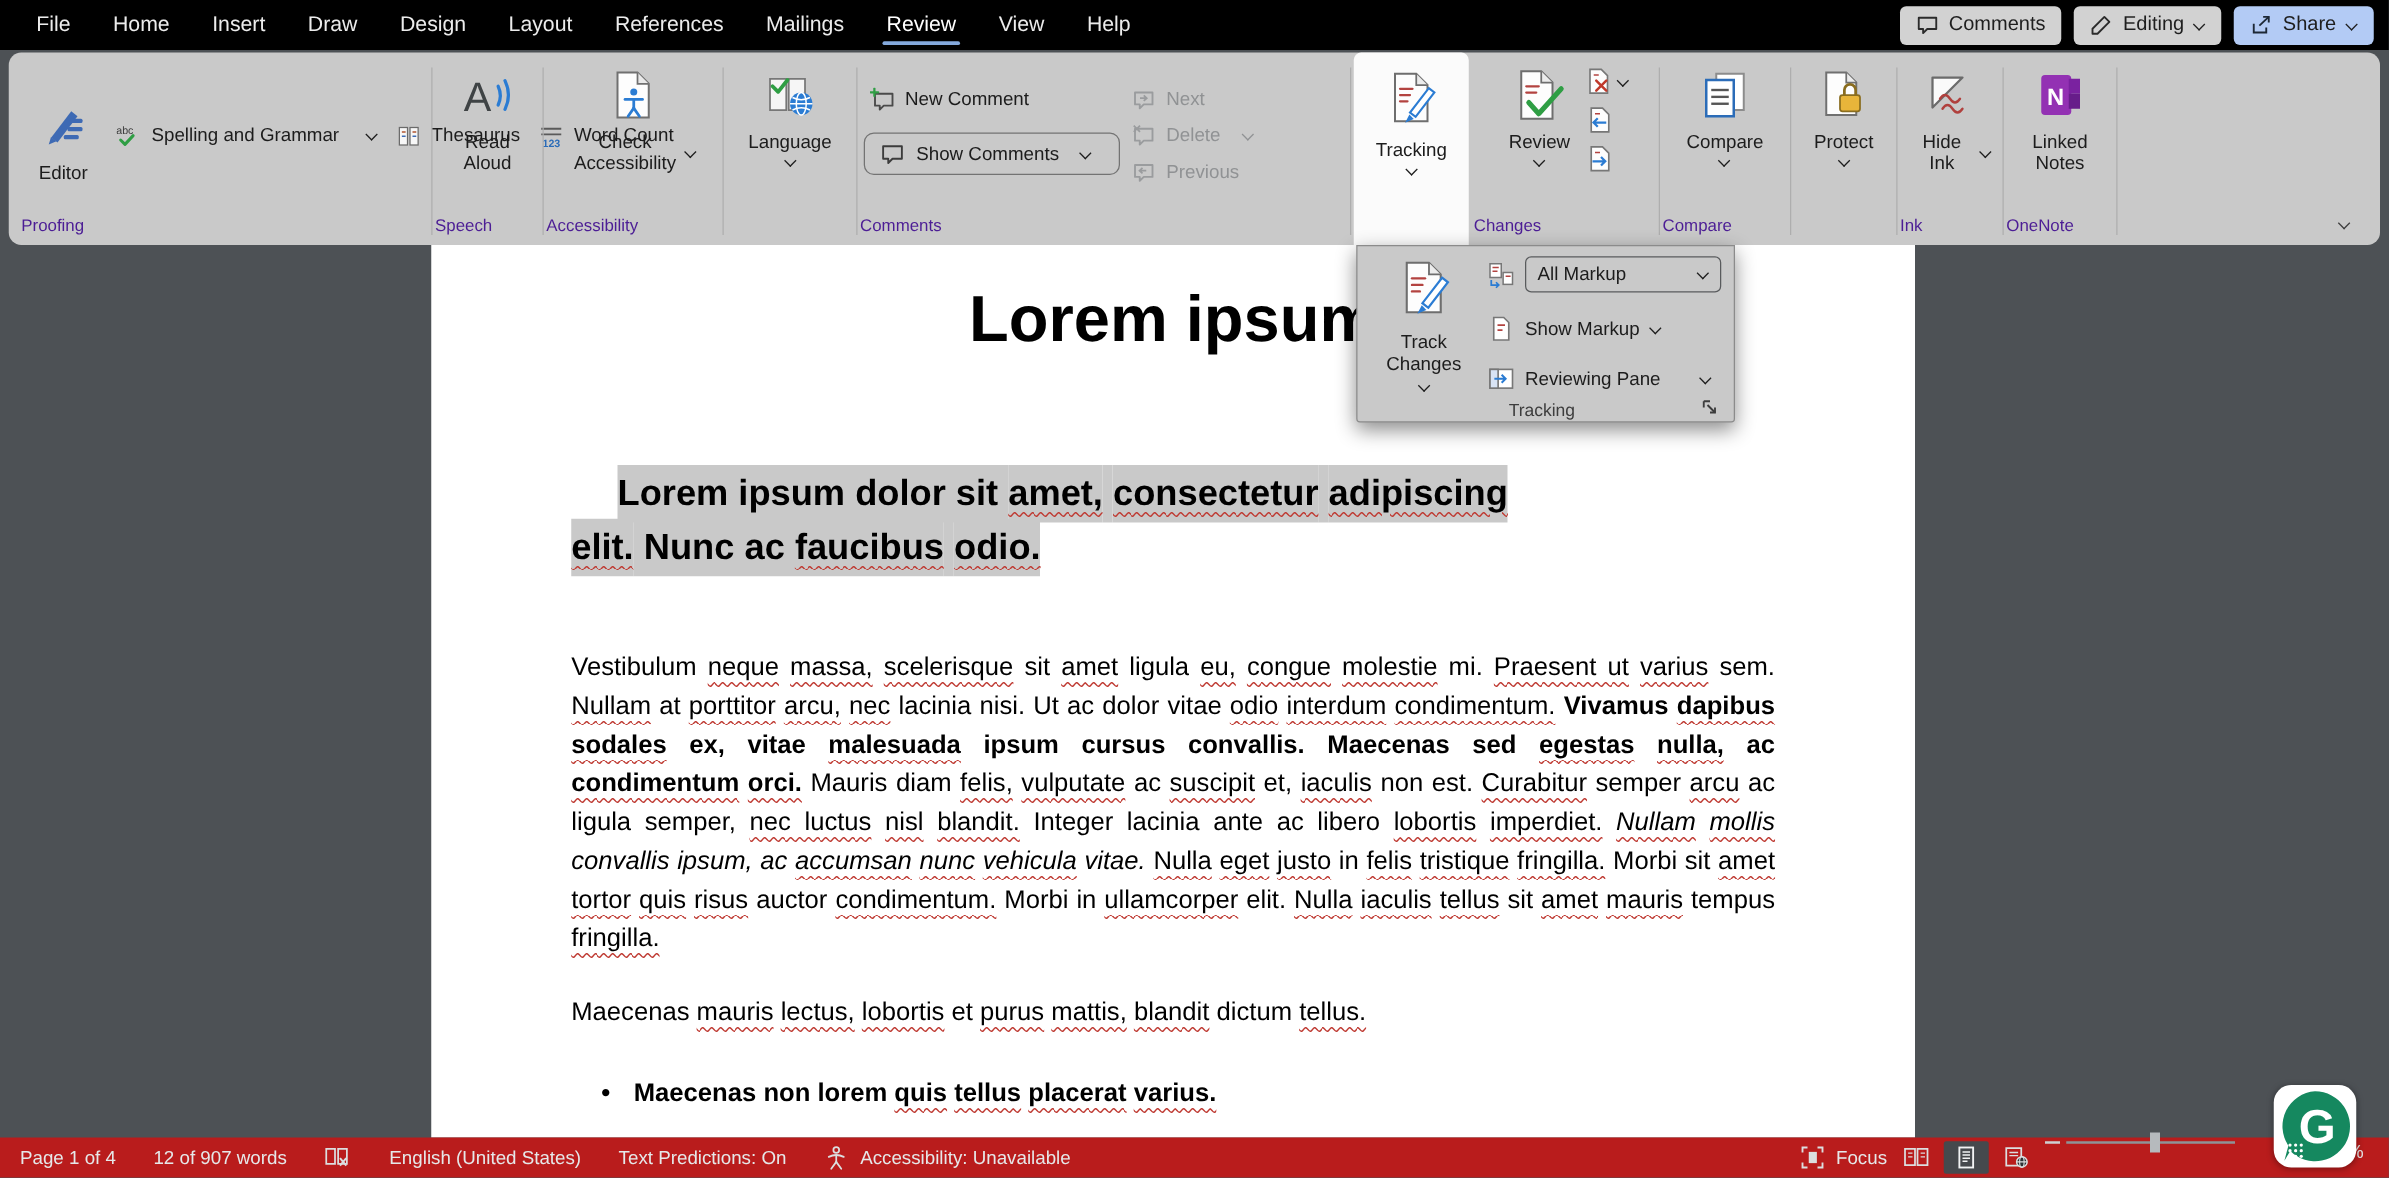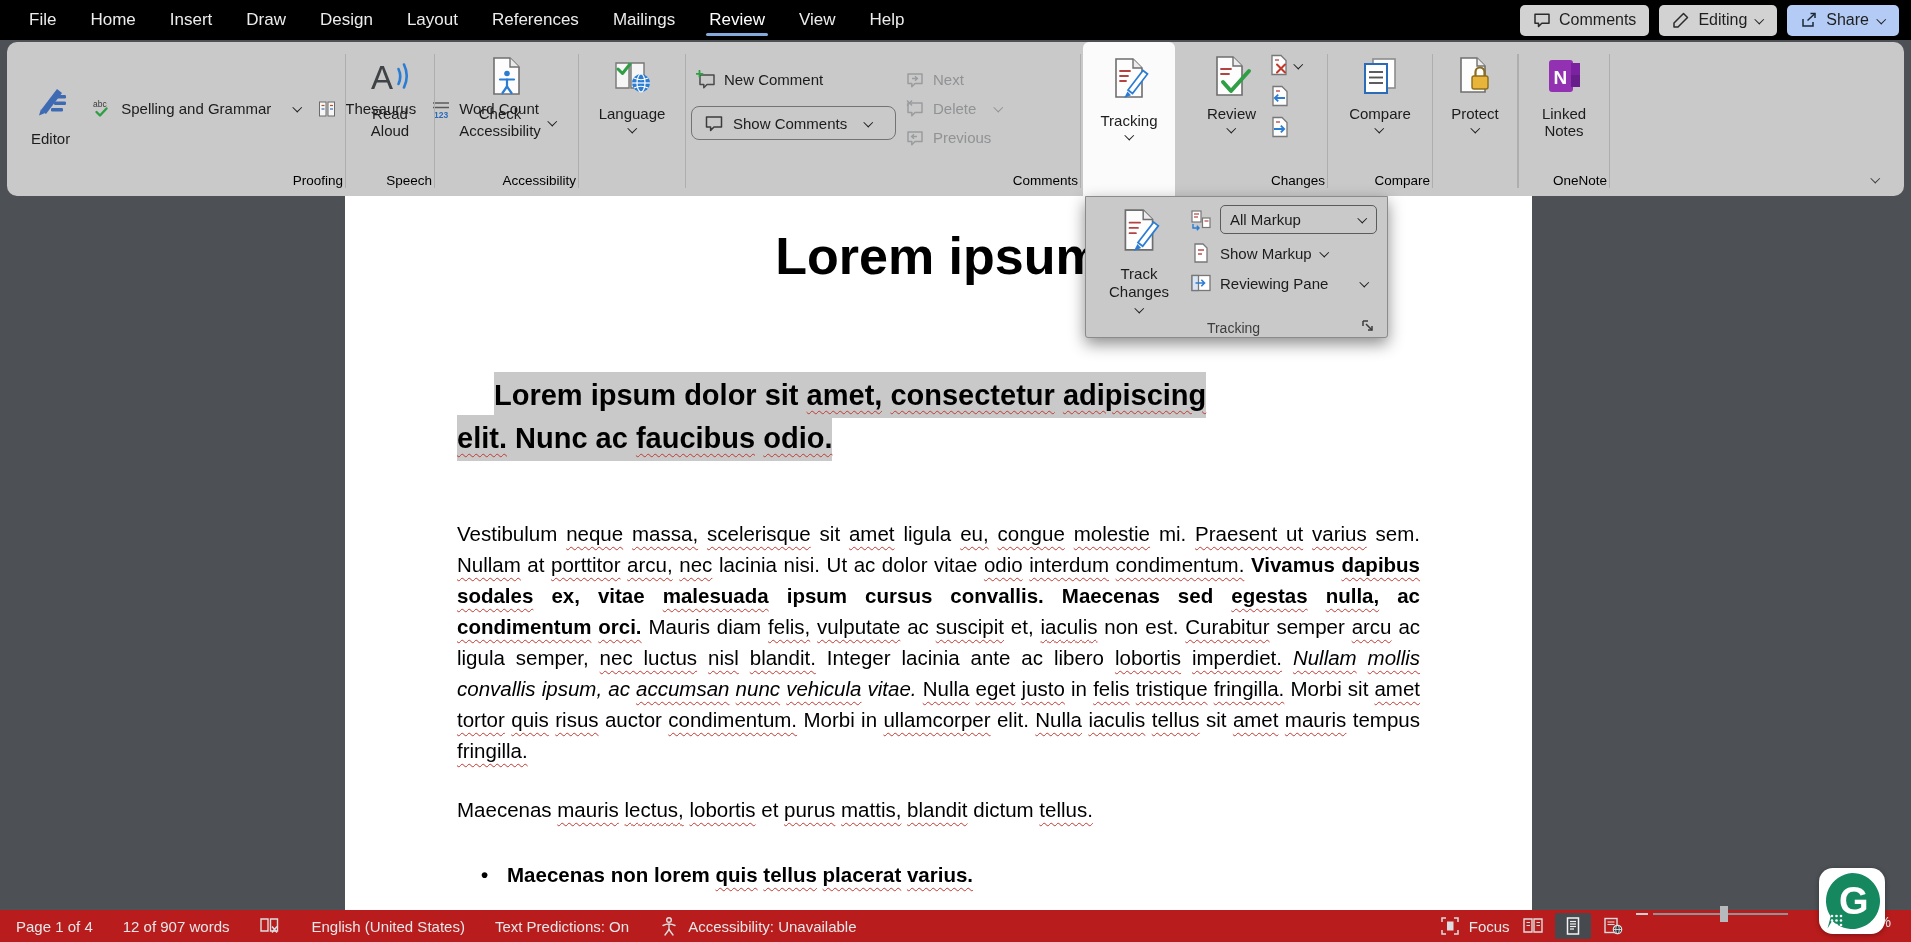--- a/index.html
+++ b/index.html
@@ -33,21 +33,21 @@
   .tb-btn.share { background:#b3cbf5; }
 
   
   .ribbon {
     position:absolute; top:42px; left:7px; right:7px; height:154px;
     background:#c9c9c9; border-radius:10px;
     display:flex; align-items:stretch; padding:0 0 0 8px;
   }
   .group { display:flex; flex-direction:column; padding:4px 2px 2px; flex:0 0 auto; }
   .gbody { flex:1; display:flex; align-items:stretch; justify-content:center; gap:2px; }
-  .glabel { text-align:right; font-size:13.5px; color:#000000; padding:2px 0 6px; white-space:nowrap; }
+  .glabel { text-align:left; font-size:13.5px; color:#4c1d95; padding:2px 0 6px; white-space:nowrap; }
   .vdiv { width:1px; background:#aeaeae; margin:12px 0 8px; flex:0 0 auto; }
 
   .bigbtn {
     display:flex; flex-direction:column; align-items:center;
     padding:7px 6px 0; font-size:15px; color:#1c1c1c; line-height:17px;
     text-align:center; cursor:default; border-radius:4px;
   }
   .bigbtn .icon-wrap { height:46px; display:flex; align-items:center; margin-bottom:6px; }
   .lblrow { display:flex; align-items:center; justify-content:center; gap:4px; }
   .bl { display:inline-block; }
@@ -105,21 +105,21 @@
 
   
   .tracking-panel {
     position:absolute; left:1085px; top:196px; width:303px; height:142px;
     background:#c9c9c9; border:1px solid #8b8b8b; border-radius:0 0 3px 3px;
     box-shadow:0 6px 16px rgba(0,0,0,.45); z-index:6;
     display:grid; grid-template-columns:102px 1fr; padding:8px 8px 0 2px;
   }
   .tp-left { display:flex; flex-direction:column; align-items:center; padding-top:2px; font-size:15px; color:#1c1c1c; text-align:center; line-height:18px; }
   .tp-left .icon-wrap { height:52px; margin-bottom:6px; }
-  .tp-right { display:flex; flex-direction:column; gap:8px; }
+  .tp-right { display:flex; flex-direction:column; gap:8px;justify-content:space-between; }
   .tp-row { display:flex; align-items:center; gap:8px; font-size:15px; color:#1c1c1c; }
   .markup-select {
     flex:1; display:flex; align-items:center; justify-content:space-between;
     border:1.4px solid #595b5d; border-radius:5px; padding:5px 9px; margin-right:2px;
   }
   .tp-footer {
     grid-column:1 / 3; position:relative; height:28px;
     display:flex; align-items:center; justify-content:center;
     font-size:14px; color:#3d3d3d;
   }
@@ -525,20 +525,40 @@
           </svg>
         </span>
         <span class="bl">Protect</span>
         <span class="chev chev-below"></span>
       </div>
     </div>
     <div class="glabel"></div>
   </div>
   <div class="vdiv"></div>
 
+  <div class="group g-ink">
+    <div class="gbody">
+      <div class="bigbtn">
+        <span class="icon-wrap">
+          <svg width="40" height="40" viewBox="0 0 40 40">
+            <path d="M6 6 h24 L6 30 z" fill="#fafafa" stroke="#6b6b6b" stroke-width="1.8" stroke-linejoin="round"></path>
+            <g fill="none" stroke="#b0403d" stroke-width="1.9" stroke-linecap="round">
+              <path d="M12 23 q4-6 8 0 t8 0"></path>
+              <path d="M14 31 q4-6 8 0 t8 0"></path>
+            </g>
+          </svg>
+        </span>
+        <span class="lblrow">
+            <span class="bl wrap-narrow">Hide Ink</span>
+            <span class="chev"></span>
+          </span>
+      </div>
+    </div>
+    <div class="glabel">Ink</div>
+  </div>
   <div class="vdiv"></div>
 
   <div class="group g-onenote">
     <div class="gbody">
       <div class="bigbtn">
         <span class="icon-wrap">
           <svg width="40" height="40" viewBox="0 0 40 40">
             <rect x="5" y="4" width="24" height="32" rx="3" fill="#9331b3"></rect>
             <rect x="27" y="7" width="9" height="12" fill="#7a22a0"></rect>
             <rect x="27" y="19" width="9" height="12" fill="#671d8a"></rect>

